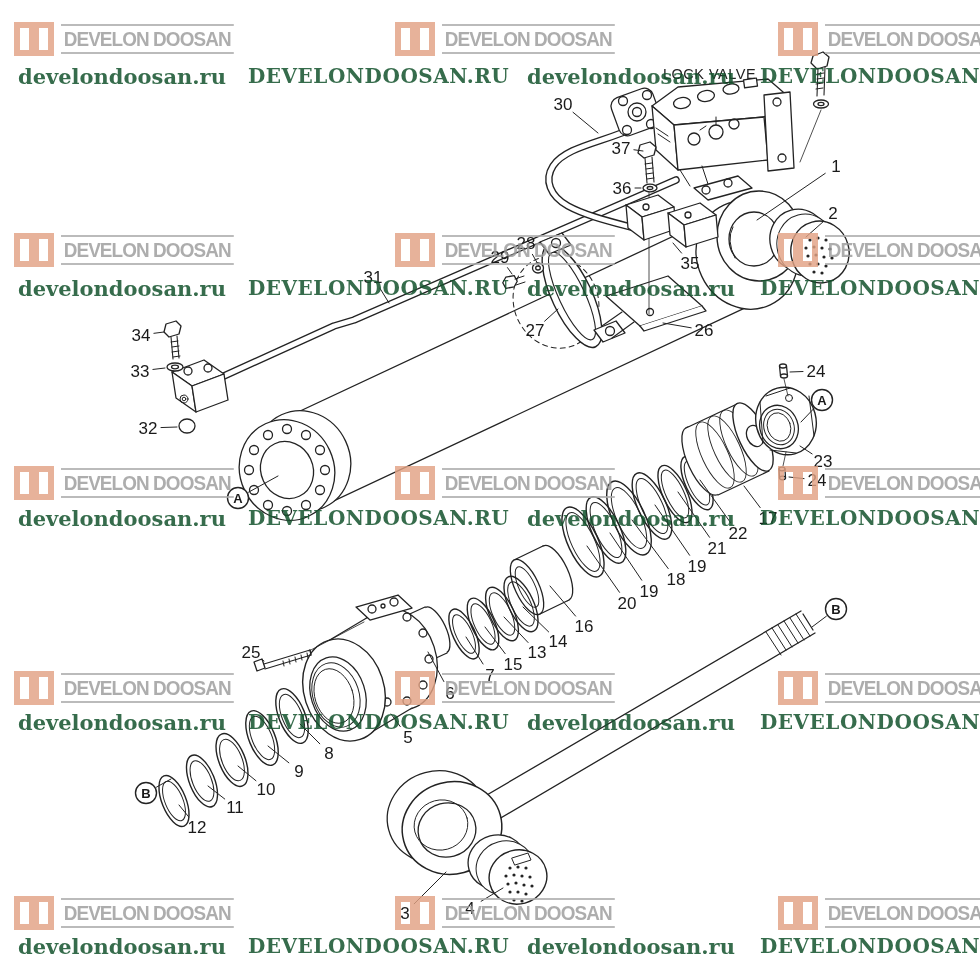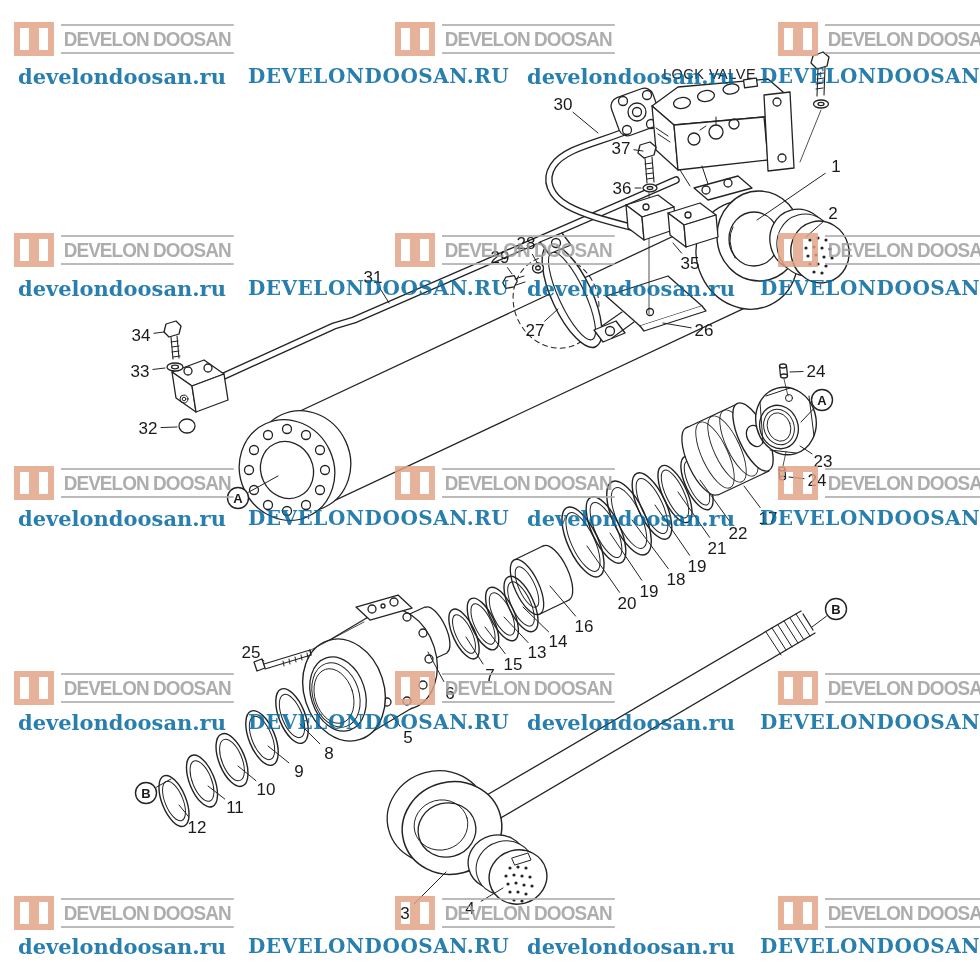--- a/index.html
+++ b/index.html
@@ -9,21 +9,21 @@
   #wm-layer{position:absolute;left:0;top:0;width:826px;height:980px;z-index:3;pointer-events:none;}
   .wm-logo{position:absolute;display:flex;align-items:center;gap:7px;opacity:.82;}
   .wm-ic{position:relative;width:40px;height:34px;flex:0 0 40px;}
   .wm-ic i{position:absolute;top:0;width:25px;height:34px;border:6px solid #e2a284;box-sizing:border-box;}
   .wm-ic i.l1{left:0;}
   .wm-ic i.l2{left:15px;}
   .wm-tx{font-weight:bold;font-size:21px;color:#9c9c9c;letter-spacing:-1px;
          border-top:2px solid #adadad;border-bottom:2px solid #adadad;padding:1px 3px;
          transform:scaleX(.9);transform-origin:left center;white-space:nowrap;}
   .wm-url{position:absolute;font-family:"DejaVu Serif",serif;font-weight:bold;
-          color:#0369a1;opacity:.85;white-space:nowrap;}
+          color:#14532d;opacity:.85;white-space:nowrap;}
   .wm-url.lower{font-size:21px;letter-spacing:0;}
   .wm-url.upper{font-size:20px;letter-spacing:.5px;}
   .callout-num{font-family:"Liberation Sans",sans-serif;}
 </style>
 </head>
 <body>
 
 <div id="stage">
 
 <svg id="art-svg" width="980" height="980" viewBox="0 0 980 980">

